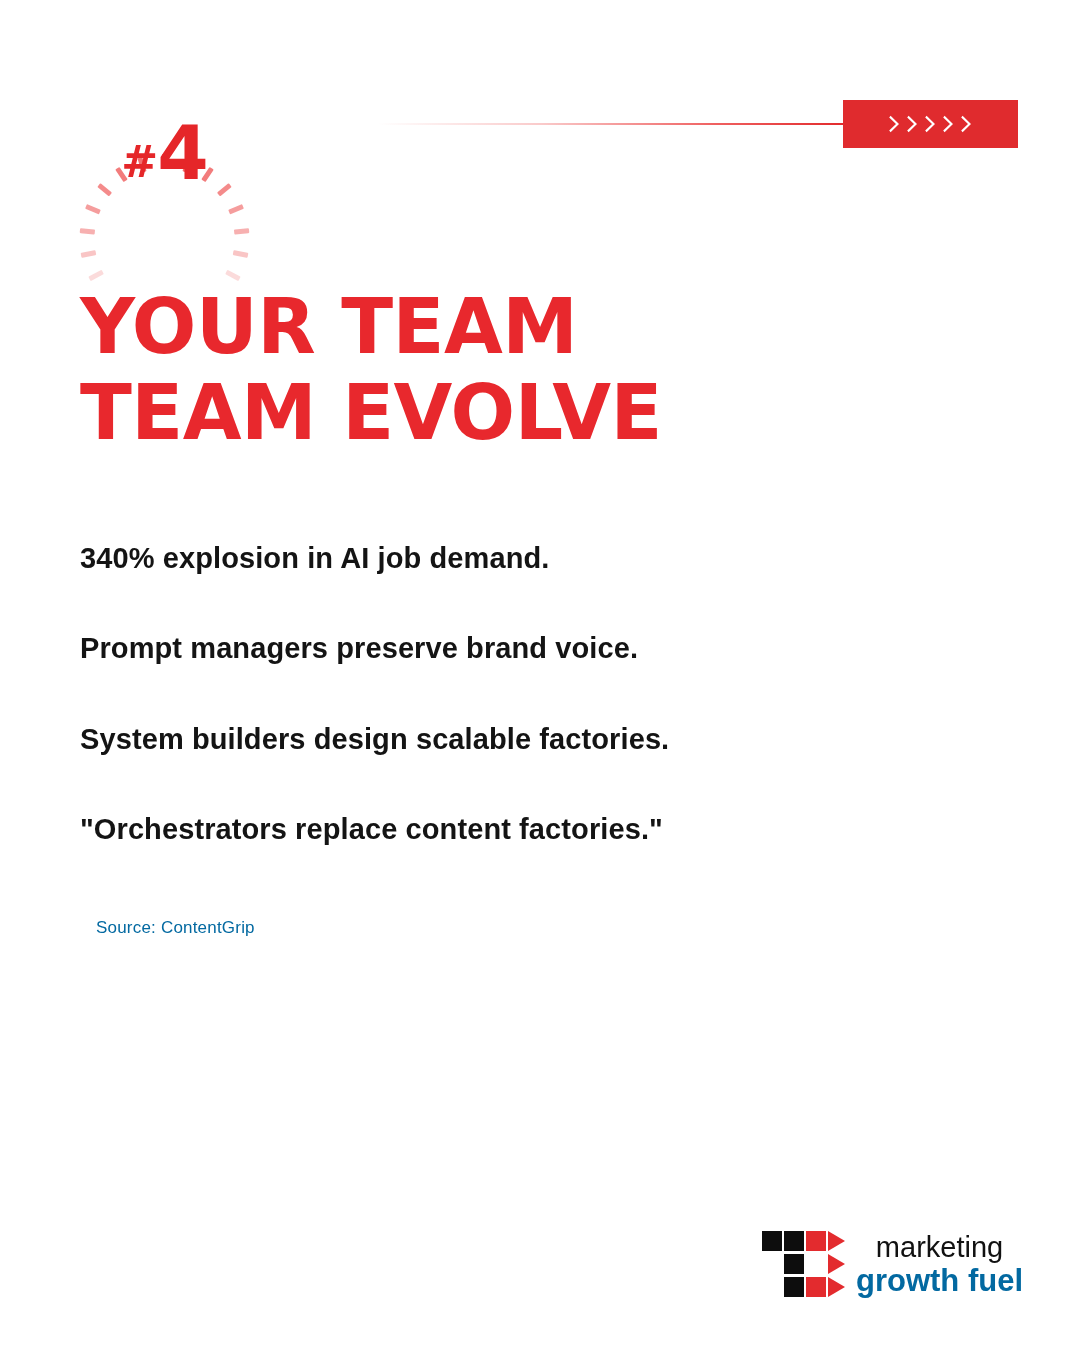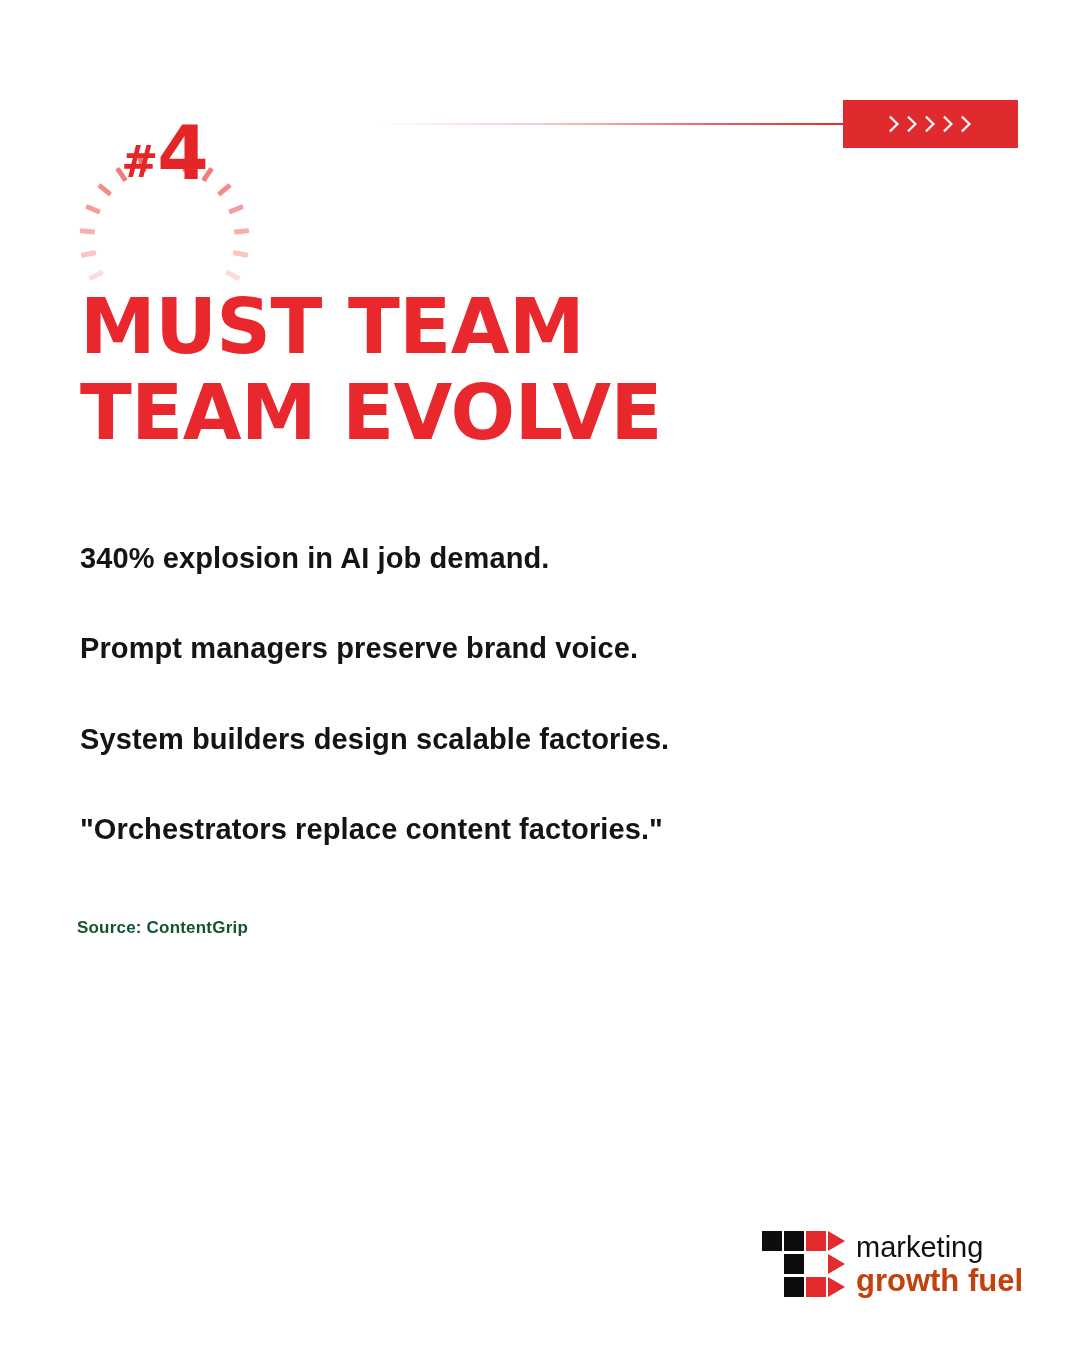--- a/index.html
+++ b/index.html
@@ -138,26 +138,26 @@
     font-weight: 700;
     line-height: 1.25;
     letter-spacing: 0.1px;
     margin-bottom: 54px;
     white-space: nowrap;
   }
   .body-copy .line:last-child { margin-bottom: 0; }
 
   .source {
     position: absolute;
-    left: 77px;
+    left: 96px;
     top: 918px;
-    color: #14532d;
+    color: #0369a1;
     font-family: "Liberation Sans", sans-serif;
     font-size: 17px;
-    font-weight: 700;
+    font-weight: 400;
     letter-spacing: 0.2px;
     white-space: nowrap;
   }
 
   
   .logo {
     position: absolute;
     left: 762px;
     top: 1226px;
     width: 262px;
@@ -193,26 +193,27 @@
     justify-content: center;
     line-height: 1.0;
   }
   .logo-text .l1 {
     font-family: "Liberation Sans", sans-serif;
     font-size: 29px;
     font-weight: 400;
     color: #111111;
     letter-spacing: 0px;
     margin-bottom: 3px;
+    text-align: center;
   }
   .logo-text .l2 {
     font-family: "Liberation Sans", sans-serif;
     font-size: 31px;
     font-weight: 700;
-    color: #c2410c;
+    color: #0369a1;
     letter-spacing: 0px;
   }
 </style>
 </head>
 <body>
 
 <div class="slide">
 
   <div class="topbar">
 
@@ -255,21 +256,21 @@
           <path d="M1.6 0.8 L10 9 L1.6 17.2 L0.2 15.6 L7.0 9 L0.2 2.4 Z" fill="#ffffff"></path>
         </svg>
         <svg class="chev" viewBox="0 0 11 18">
           <path d="M1.6 0.8 L10 9 L1.6 17.2 L0.2 15.6 L7.0 9 L0.2 2.4 Z" fill="#ffffff"></path>
         </svg>
       </div>
 
   </div>
 
   <div class="headline">
-    <span class="hl-line">MUST TEAM</span>
+    <span class="hl-line">YOUR TEAM</span>
     <span class="hl-line">TEAM EVOLVE</span>
   </div>
 
   <div class="body-copy">
     <span class="line">340% explosion in AI job demand.</span>
     <span class="line">Prompt managers preserve brand voice.</span>
     <span class="line">System builders design scalable factories.</span>
     <span class="line">"Orchestrators replace content factories."</span>
   </div>
 

